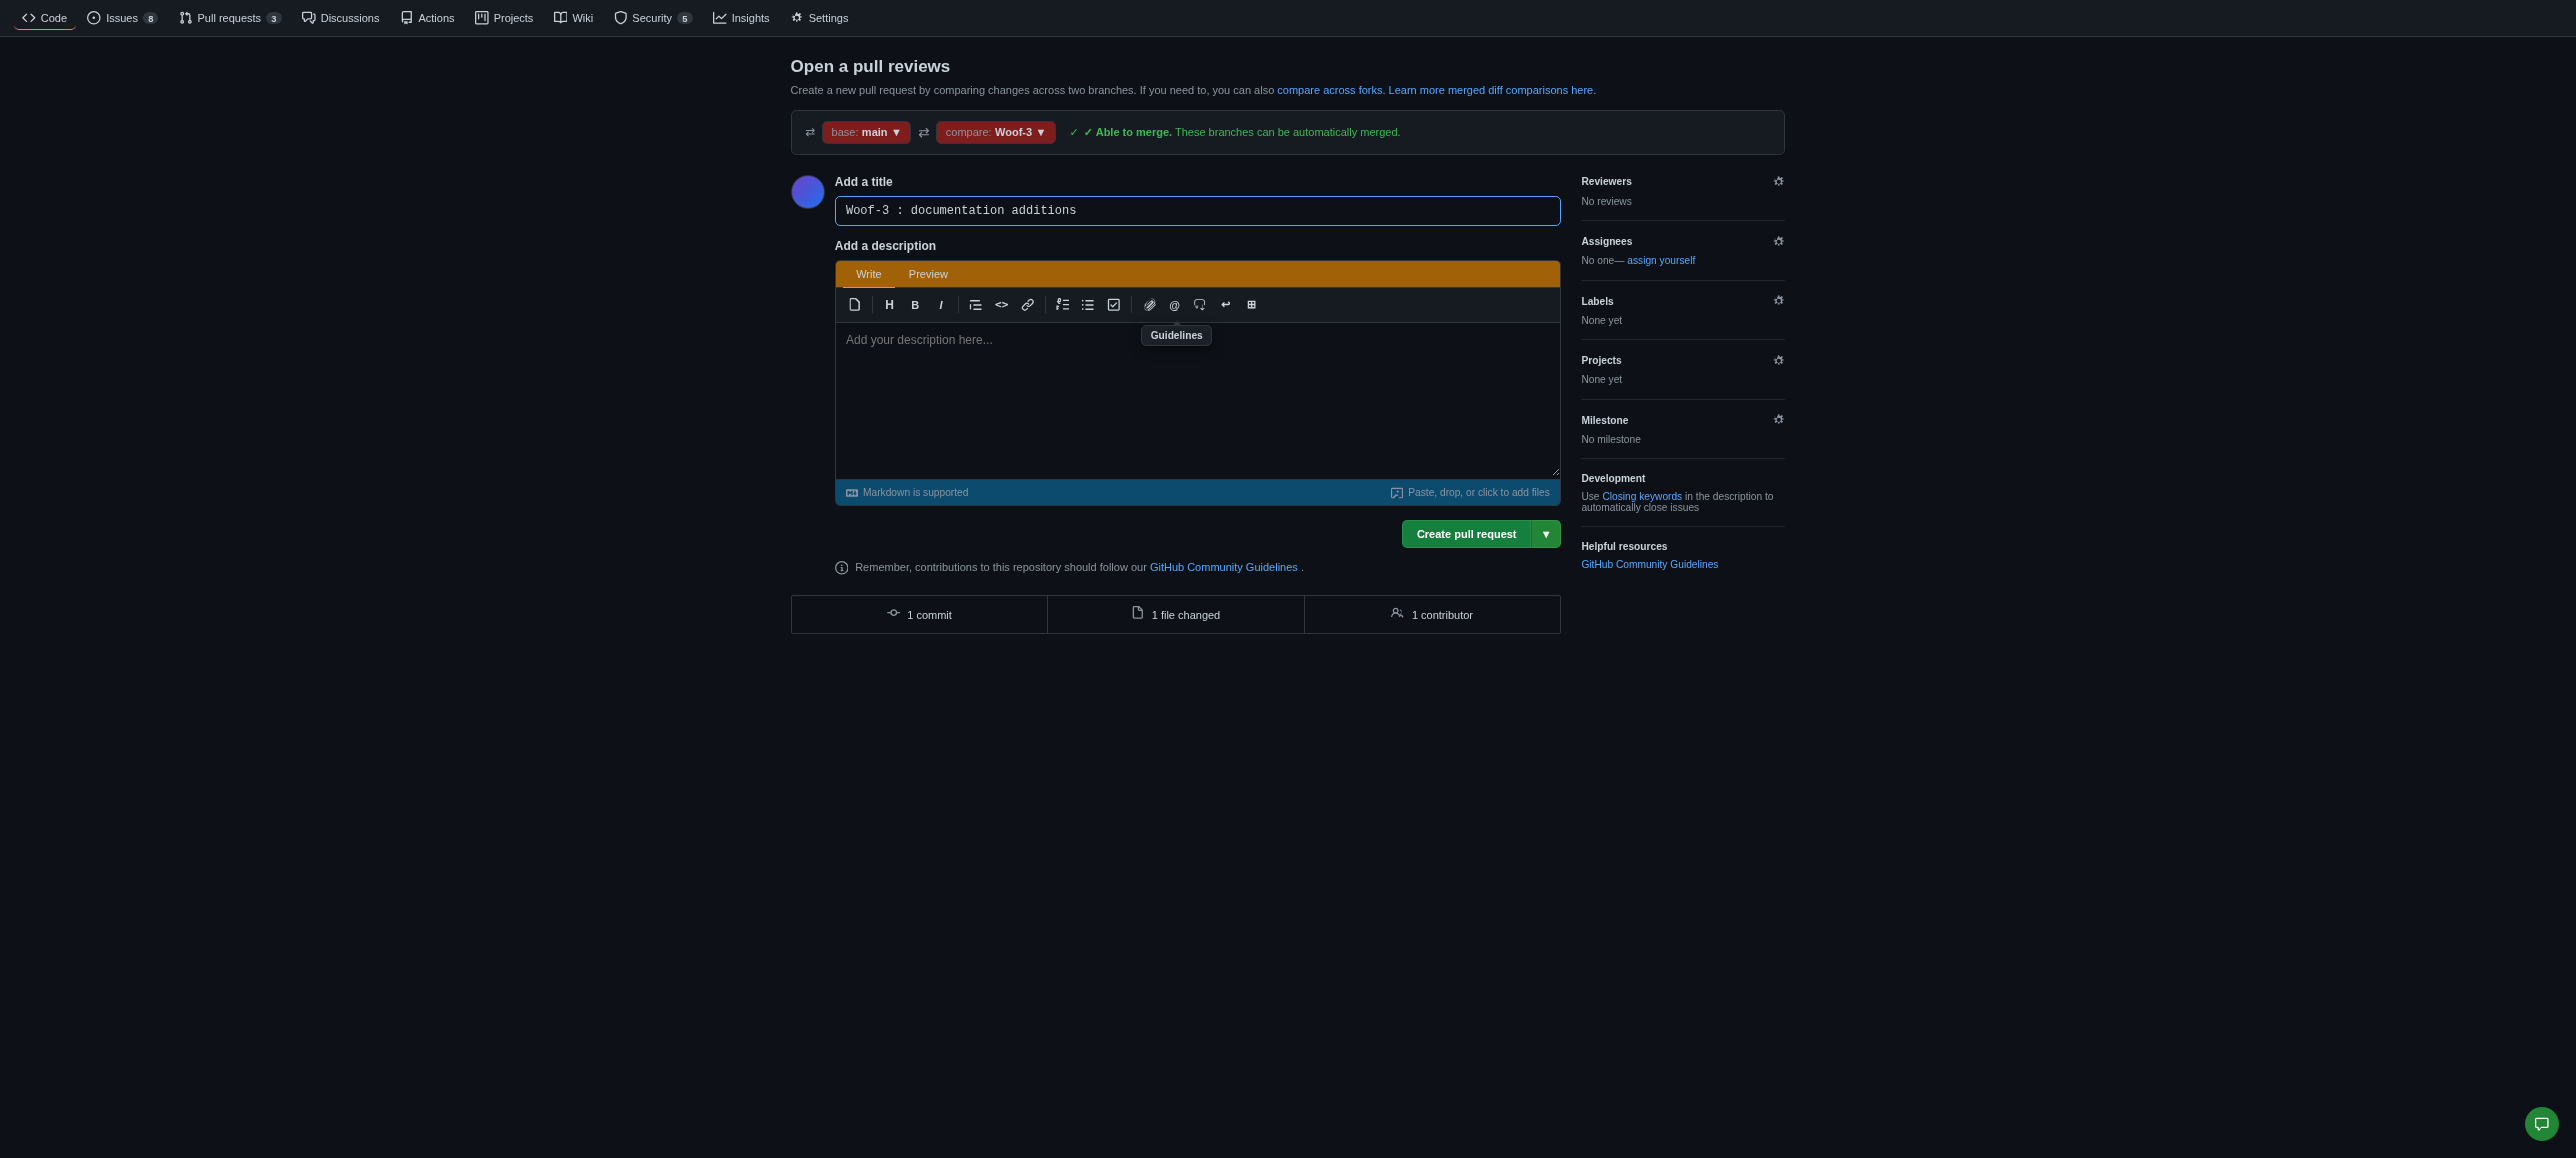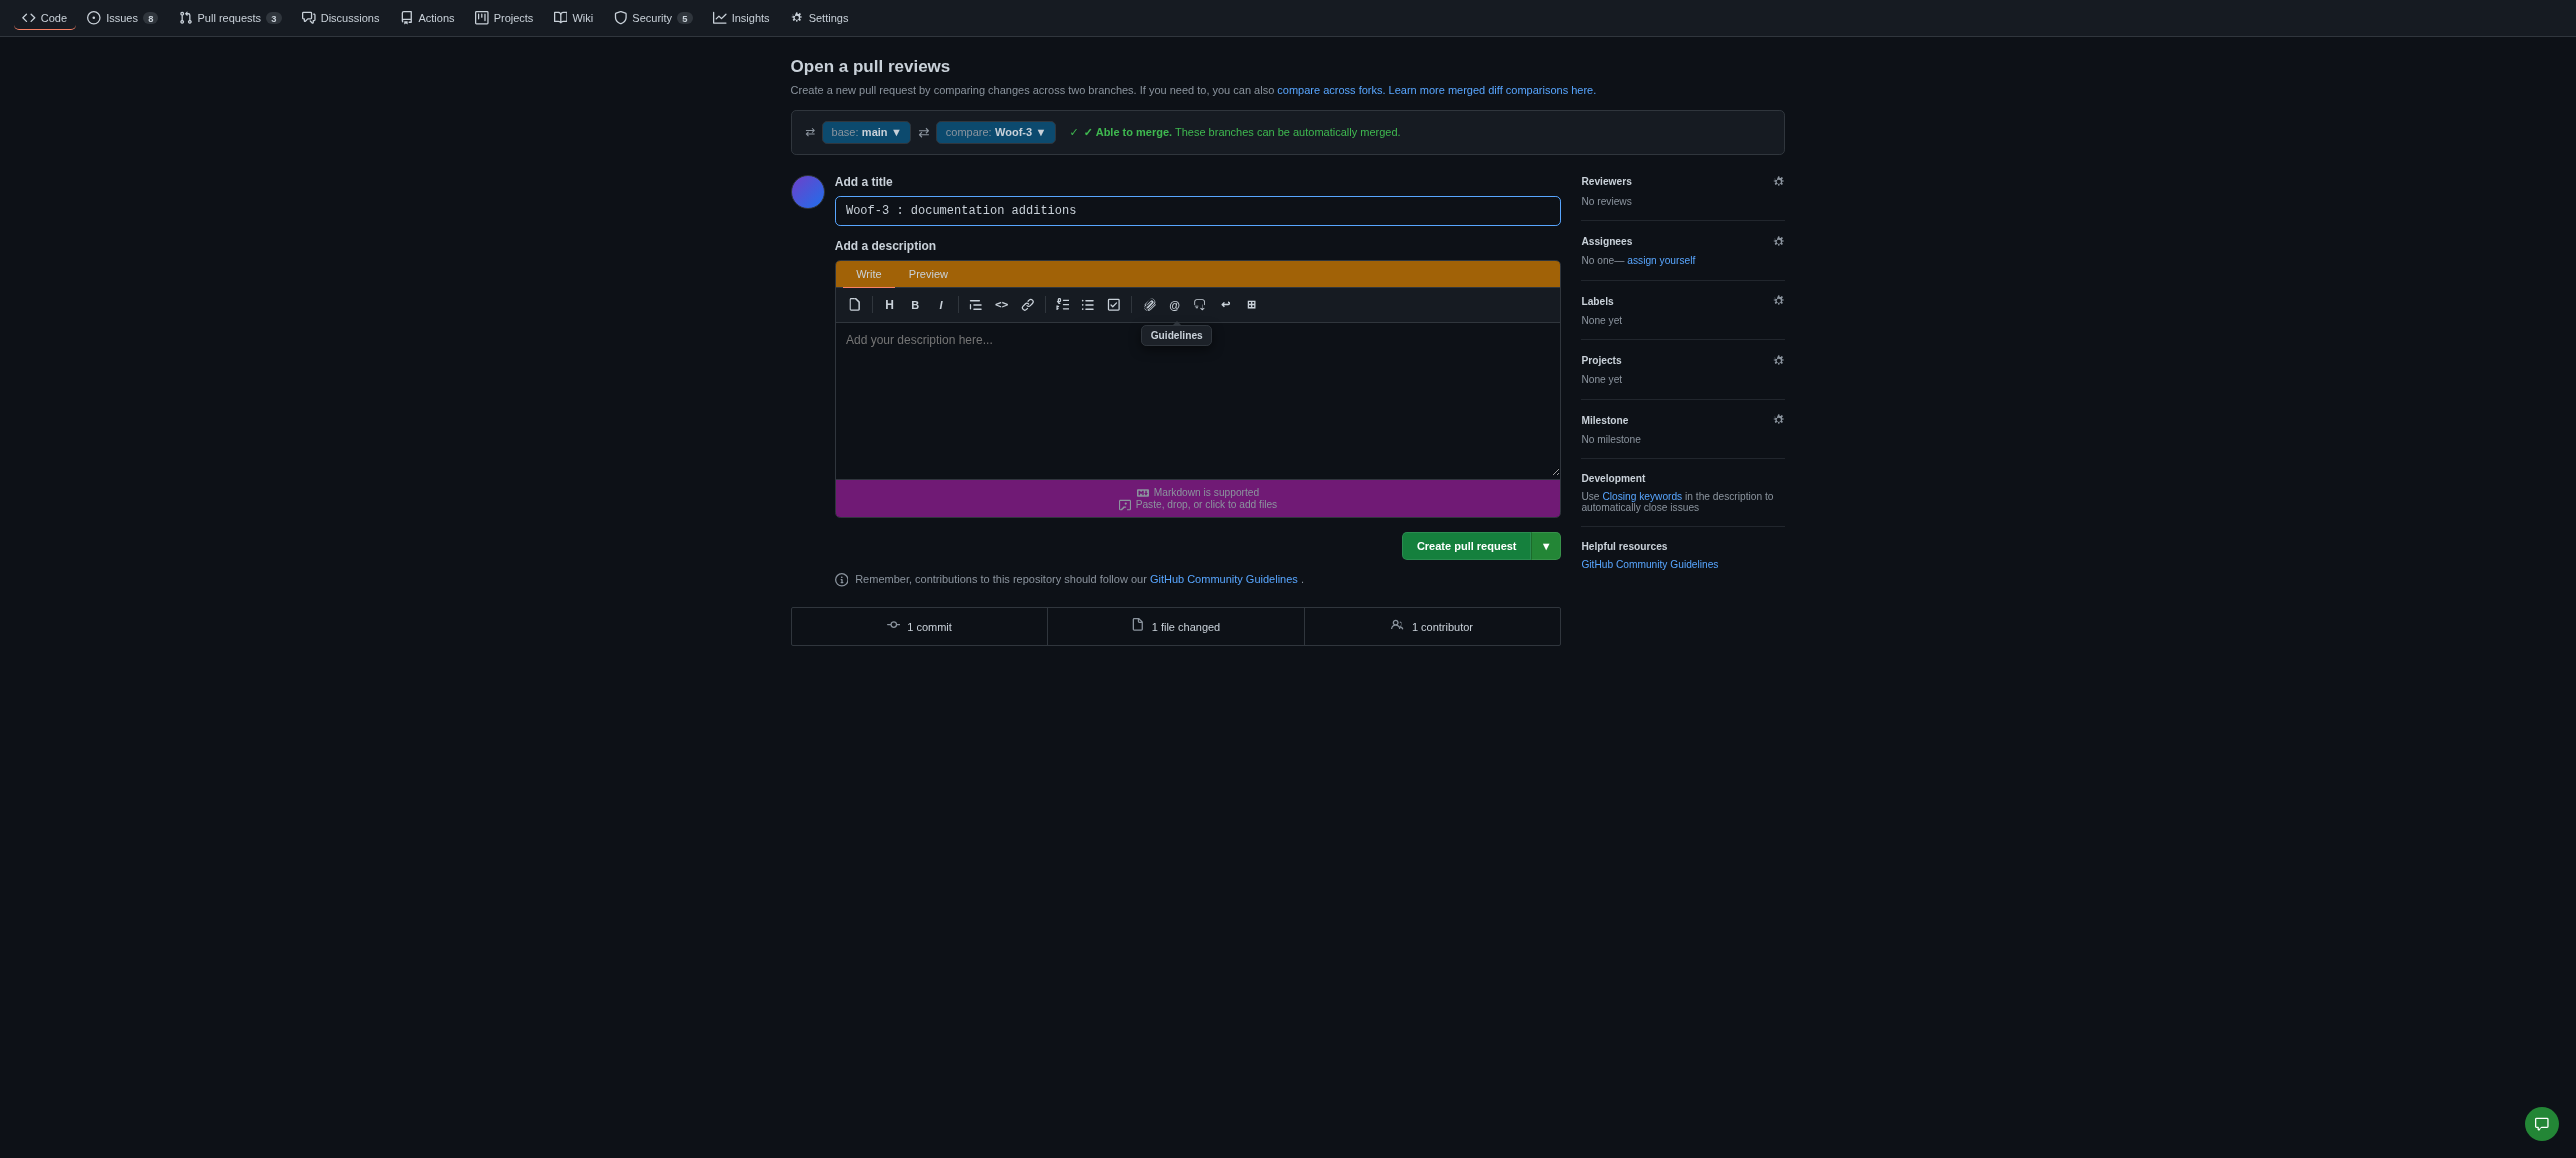--- a/index.html
+++ b/index.html
@@ -78,21 +78,21 @@
       margin-top: 13.6px;
       padding: 10.2px 13.6px;
       background: #161b22;
       border: 0.9px solid #30363d;
       border-radius: 5.1px;
     }
     .branch-select {
       display: flex;
       align-items: center;
       gap: 3.4px;
-      background: #0c4a6e;
+      background: #7f1d1d;
       border: 0.9px solid #30363d;
       border-radius: 5.1px;
       padding: 4.3px 8.5px;
       font-size: 11px;
       cursor: pointer;
       color: #c9d1d9;
     }
     .branch-label { color: #8b949e; }
     .branch-name { color: #c9d1d9; font-weight: 600; }
     .merge-status {
@@ -218,25 +218,24 @@
       font-size: 12px;
       padding: 10.2px;
       resize: vertical;
       font-family: inherit;
     }
     .editor-footer {
       display: flex;
       align-items: center;
       justify-content: space-between;
       padding: 6.8px 10.2px;
-      background: #701a75;
+      background: #0c4a6e;
       border-top: 0.9px solid #30363d;
       font-size: 10.2px;
       color: #8b949e;
-      flex-direction: column;
     }
     .editor-footer-left { display: flex; align-items: center; gap: 5.1px; }
     .editor-footer-right { display: flex; align-items: center; gap: 5.1px; }
 
     
     .submit-area {
       display: flex;
       justify-content: flex-end;
       margin-top: 10.2px;
       gap: 0;

